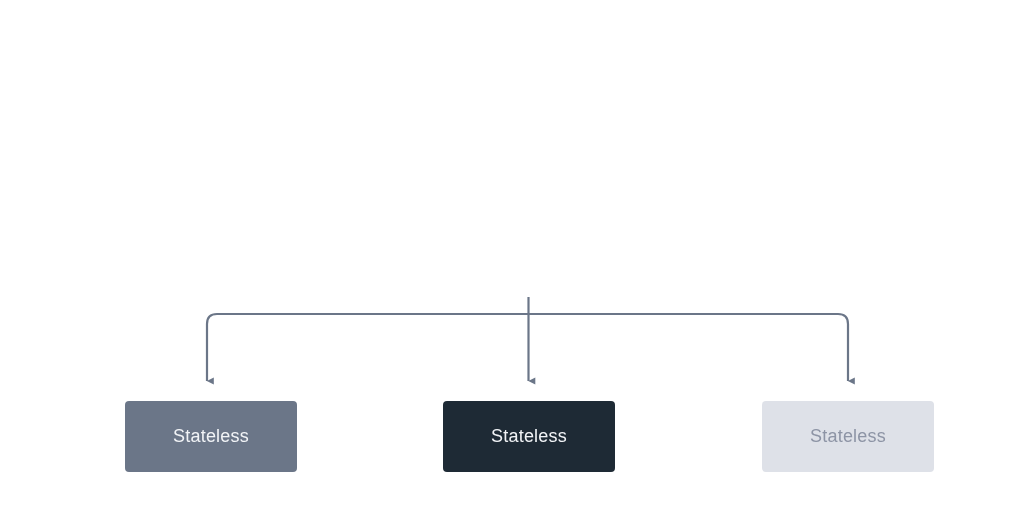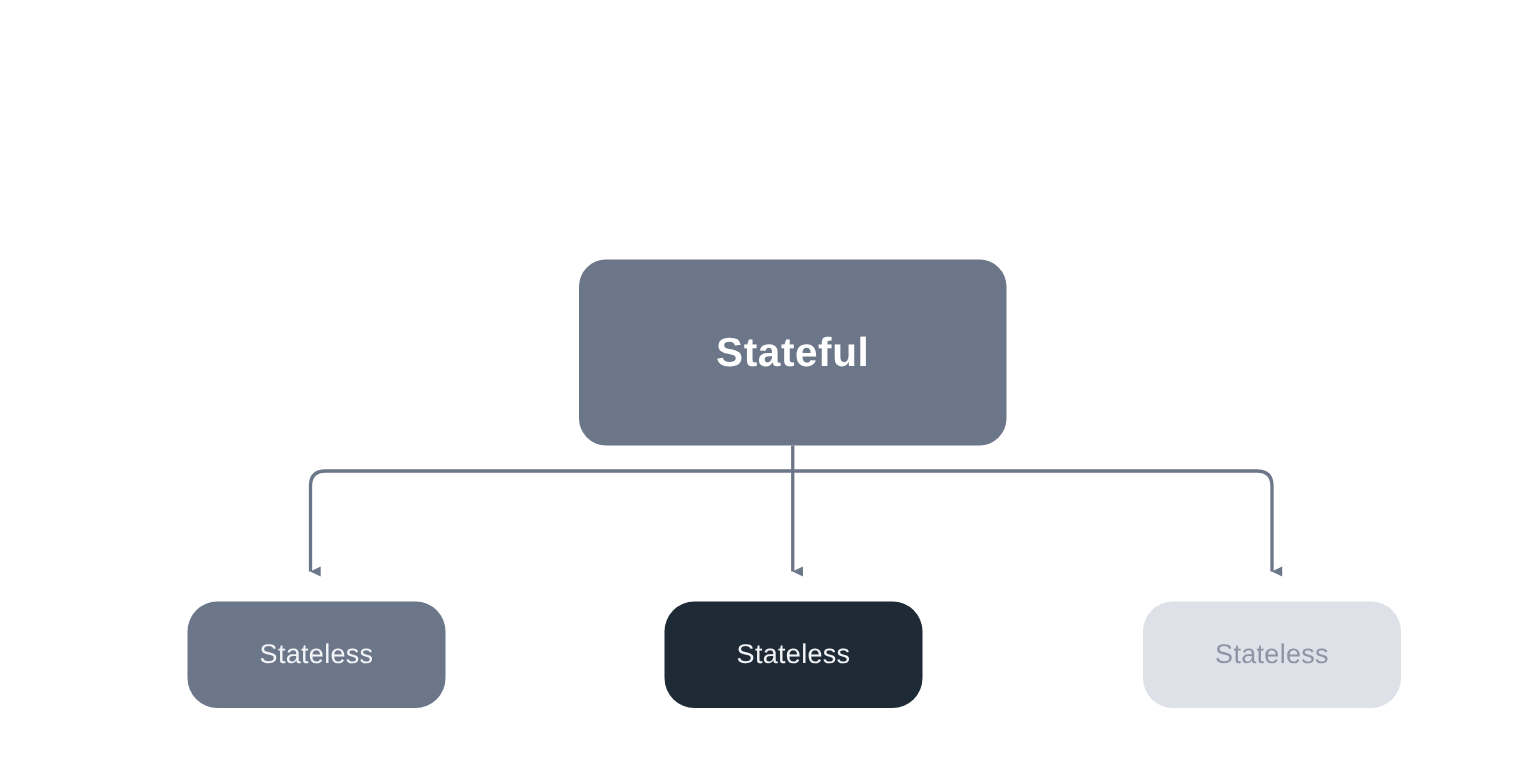--- a/index.html
+++ b/index.html
@@ -28,21 +28,21 @@
     height: 519px;
     pointer-events: none;
   }
   .node {
     position: absolute;
     box-sizing: border-box;
     display: flex;
     align-items: center;
     justify-content: center;
     text-align: center;
-    border-radius: 20px;
+    border-radius: 4px;
   }
   .node-label {
     display: block;
     white-space: nowrap;
     letter-spacing: 0.2px;
   }
   
   #node-stateful {
     left: 386px;
     top: 173px;
@@ -109,23 +109,20 @@
 
     <path d="M 528.5 297 L 528.5 314" fill="none" stroke="#6b7688" stroke-width="2.2" stroke-linecap="butt"></path>
 
     <path d="M 528.5 314 L 217 314 Q 207 314 207 324 L 207 381" fill="none" stroke="#6b7688" stroke-width="2.2" stroke-linecap="butt" stroke-linejoin="round" marker-end="url(#arrowhead)"></path>
 
     <path d="M 528.5 314 L 528.5 381" fill="none" stroke="#6b7688" stroke-width="2.2" stroke-linecap="butt" marker-end="url(#arrowhead)"></path>
 
     <path d="M 528.5 314 L 838 314 Q 848 314 848 324 L 848 381" fill="none" stroke="#6b7688" stroke-width="2.2" stroke-linecap="butt" stroke-linejoin="round" marker-end="url(#arrowhead)"></path>
   </svg>
 
-  <div class="node" id="node-stateful">
-    <span class="node-label">Stateful</span>
-  </div>
 
   <div class="node" id="node-stateless-left">
     <span class="node-label">Stateless</span>
   </div>
 
   <div class="node" id="node-stateless-center">
     <span class="node-label">Stateless</span>
   </div>
 
   <div class="node" id="node-stateless-right">

